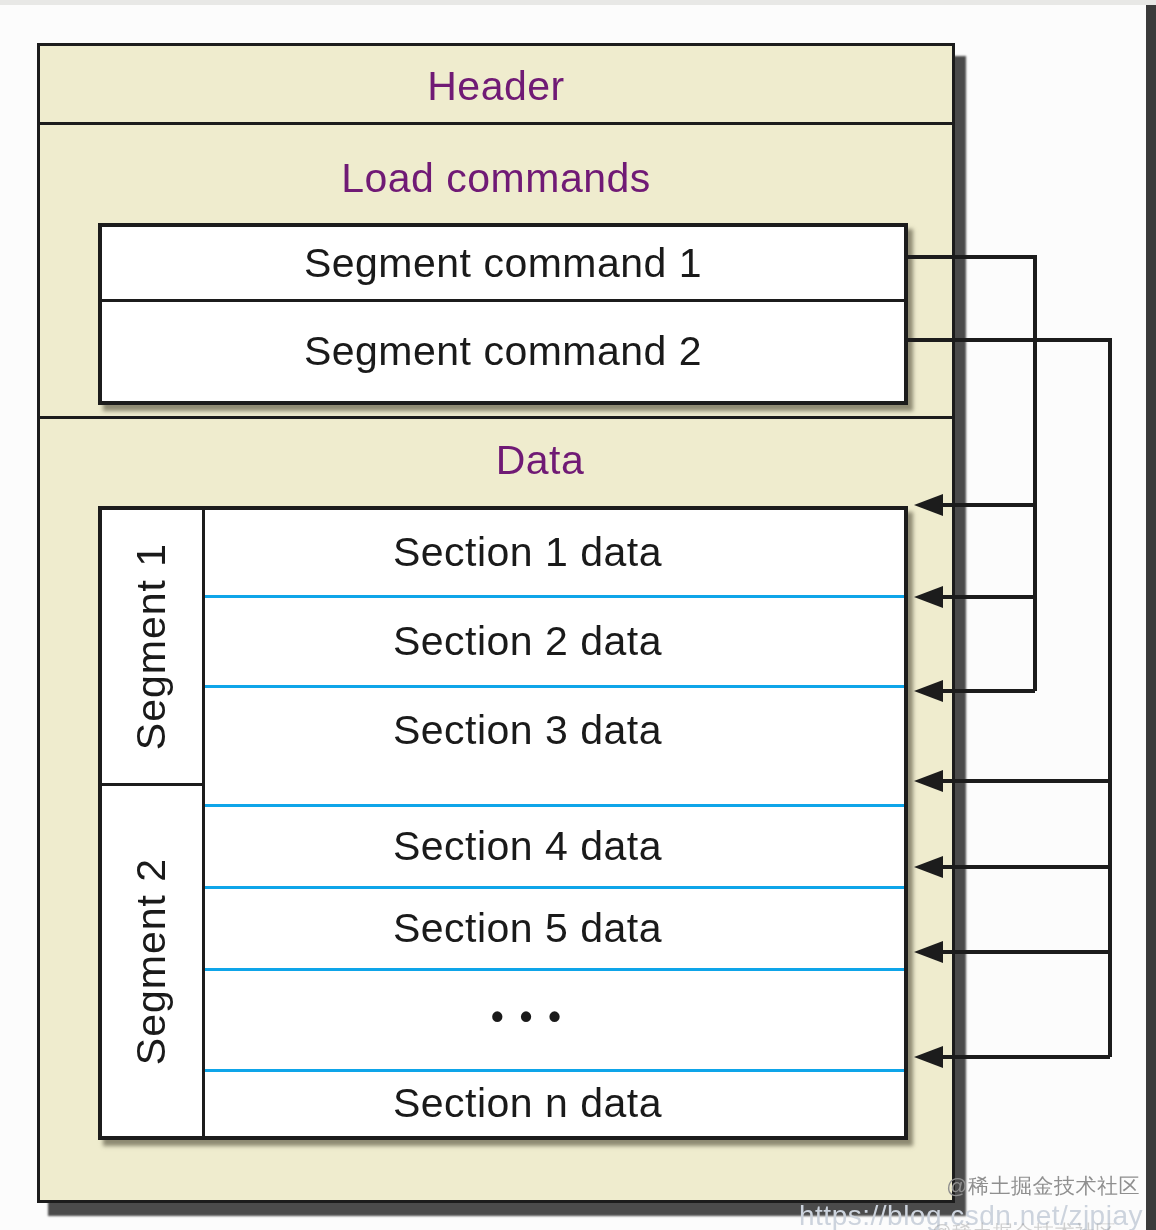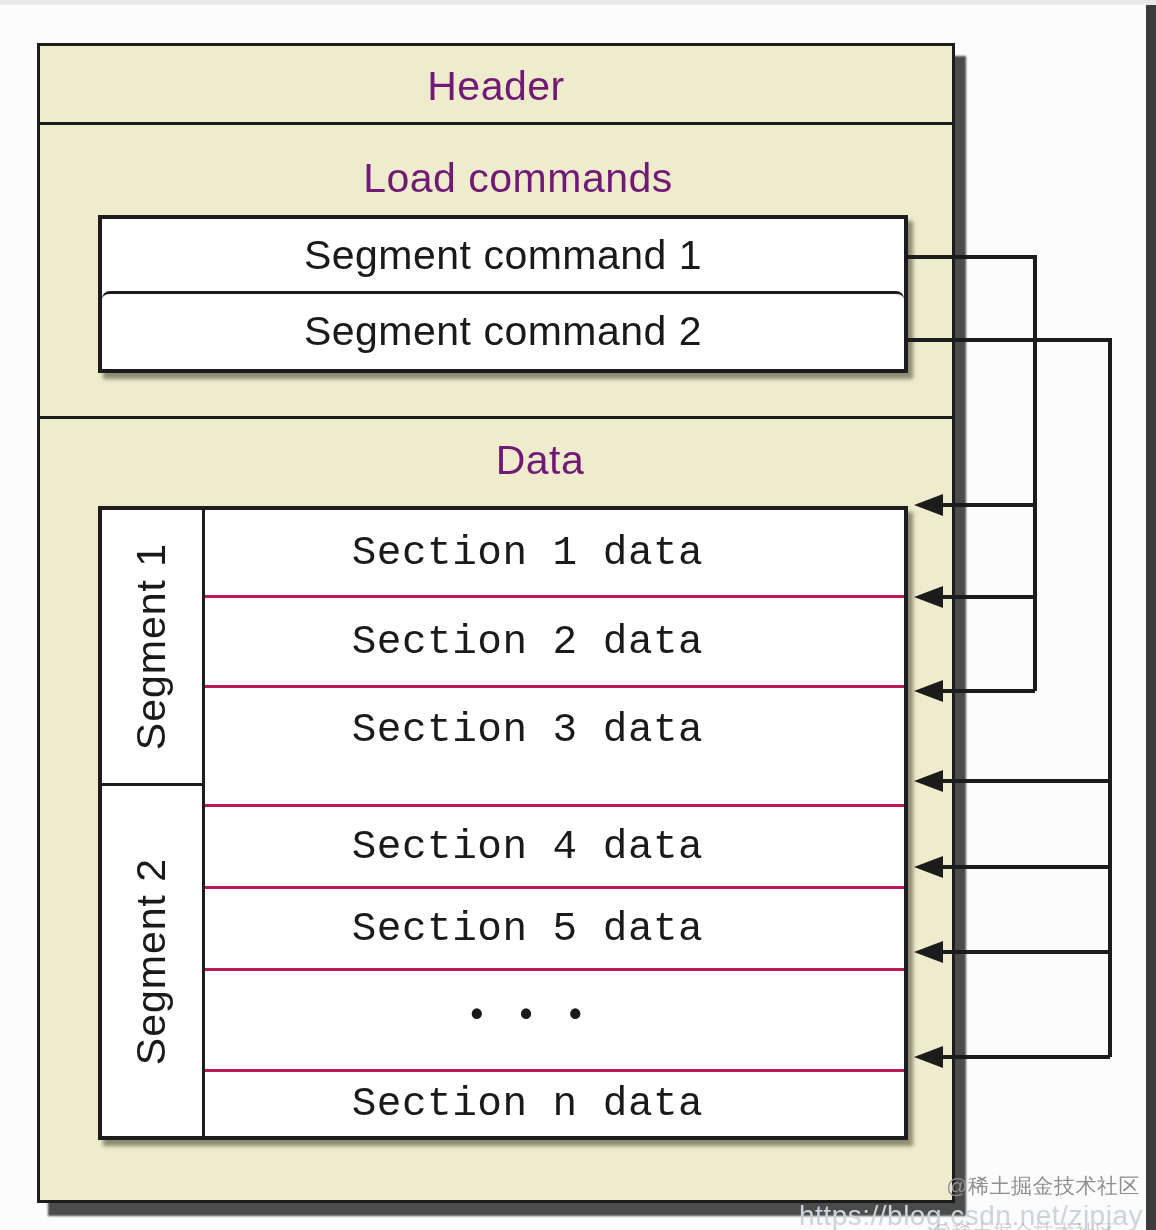--- a/index.html
+++ b/index.html
@@ -28,36 +28,36 @@
   .hdivider{position:absolute;left:0;width:912px;height:3px;background:#1c1c1c;}
   .divider-header{top:76px;}
   .divider-loadcmd{top:370px;}
 
   .zone-label{
     position:absolute;left:0;width:912px;
     text-align:center;font-size:41px;line-height:42px;
     color:#701a75;letter-spacing:0.5px;
   }
   .label-header{top:19px;}
-  .label-loadcmd{top:111px;padding-left:22px;}
+  .label-loadcmd{top:111px;}
   .label-data{top:393px;margin-left:44px;}
 
   
   .segcmd-box{
-    position:absolute;left:58px;top:169px;width:810px;height:158px;
+    position:absolute;left:58px;top:177px;width:810px;height:182px;
     background:#ffffff;border:4px solid #1c1c1c;box-sizing:border-box;
     display:flex;flex-direction:column;
     box-shadow:5px 6px 4px rgba(62,58,40,0.55);
   }
   .segcmd-row{
     display:flex;align-items:center;justify-content:center;
     font-size:41px;letter-spacing:0.5px;
   }
   .segcmd-row.r1{height:72px;}
-  .segcmd-row.r2{flex:1;border-top:3px solid #1c1c1c;border-radius:8px;}
+  .segcmd-row.r2{flex:1;border-top:3px solid #1c1c1c;}
 
   
   .data-table{
     position:absolute;left:58px;top:460px;width:810px;height:634px;
     background:#ffffff;border:4px solid #1c1c1c;box-sizing:border-box;
     display:flex;flex-direction:row;
     box-shadow:5px 6px 4px rgba(62,58,40,0.55);
   }
   .seg-col{width:100px;display:flex;flex-direction:column;}
   .col-divider{width:3px;background:#1c1c1c;}
@@ -73,23 +73,22 @@
     transform:rotate(-90deg);
     white-space:nowrap;
     font-size:41px;letter-spacing:1px;
   }
 
   .section-row{
     display:flex;align-items:center;justify-content:center;
     box-sizing:border-box;
     font-size:41px;letter-spacing:0.5px;
     padding-right:54px;
-    font-family:Liberation Mono, monospace;
   }
-  .section-row.bt{border-top:3px solid #be185d;}
+  .section-row.bt{border-top:3px solid #0ea5e9;}
   
   .r1{height:89px;} .rw2{height:94px;} .rw3{height:90px;} .rw4{height:86px;margin-top:32px;}
   .rw5{height:85px;} .rw6{height:105px;} .rw7{height:70px;}
   .dots-row{font-size:36px;font-weight:bold;letter-spacing:3px;padding-bottom:6px;}
 
   
   svg.arrows{position:absolute;left:0;top:0;width:1156px;height:1230px;pointer-events:none;}
 
   
   .wm-community{

